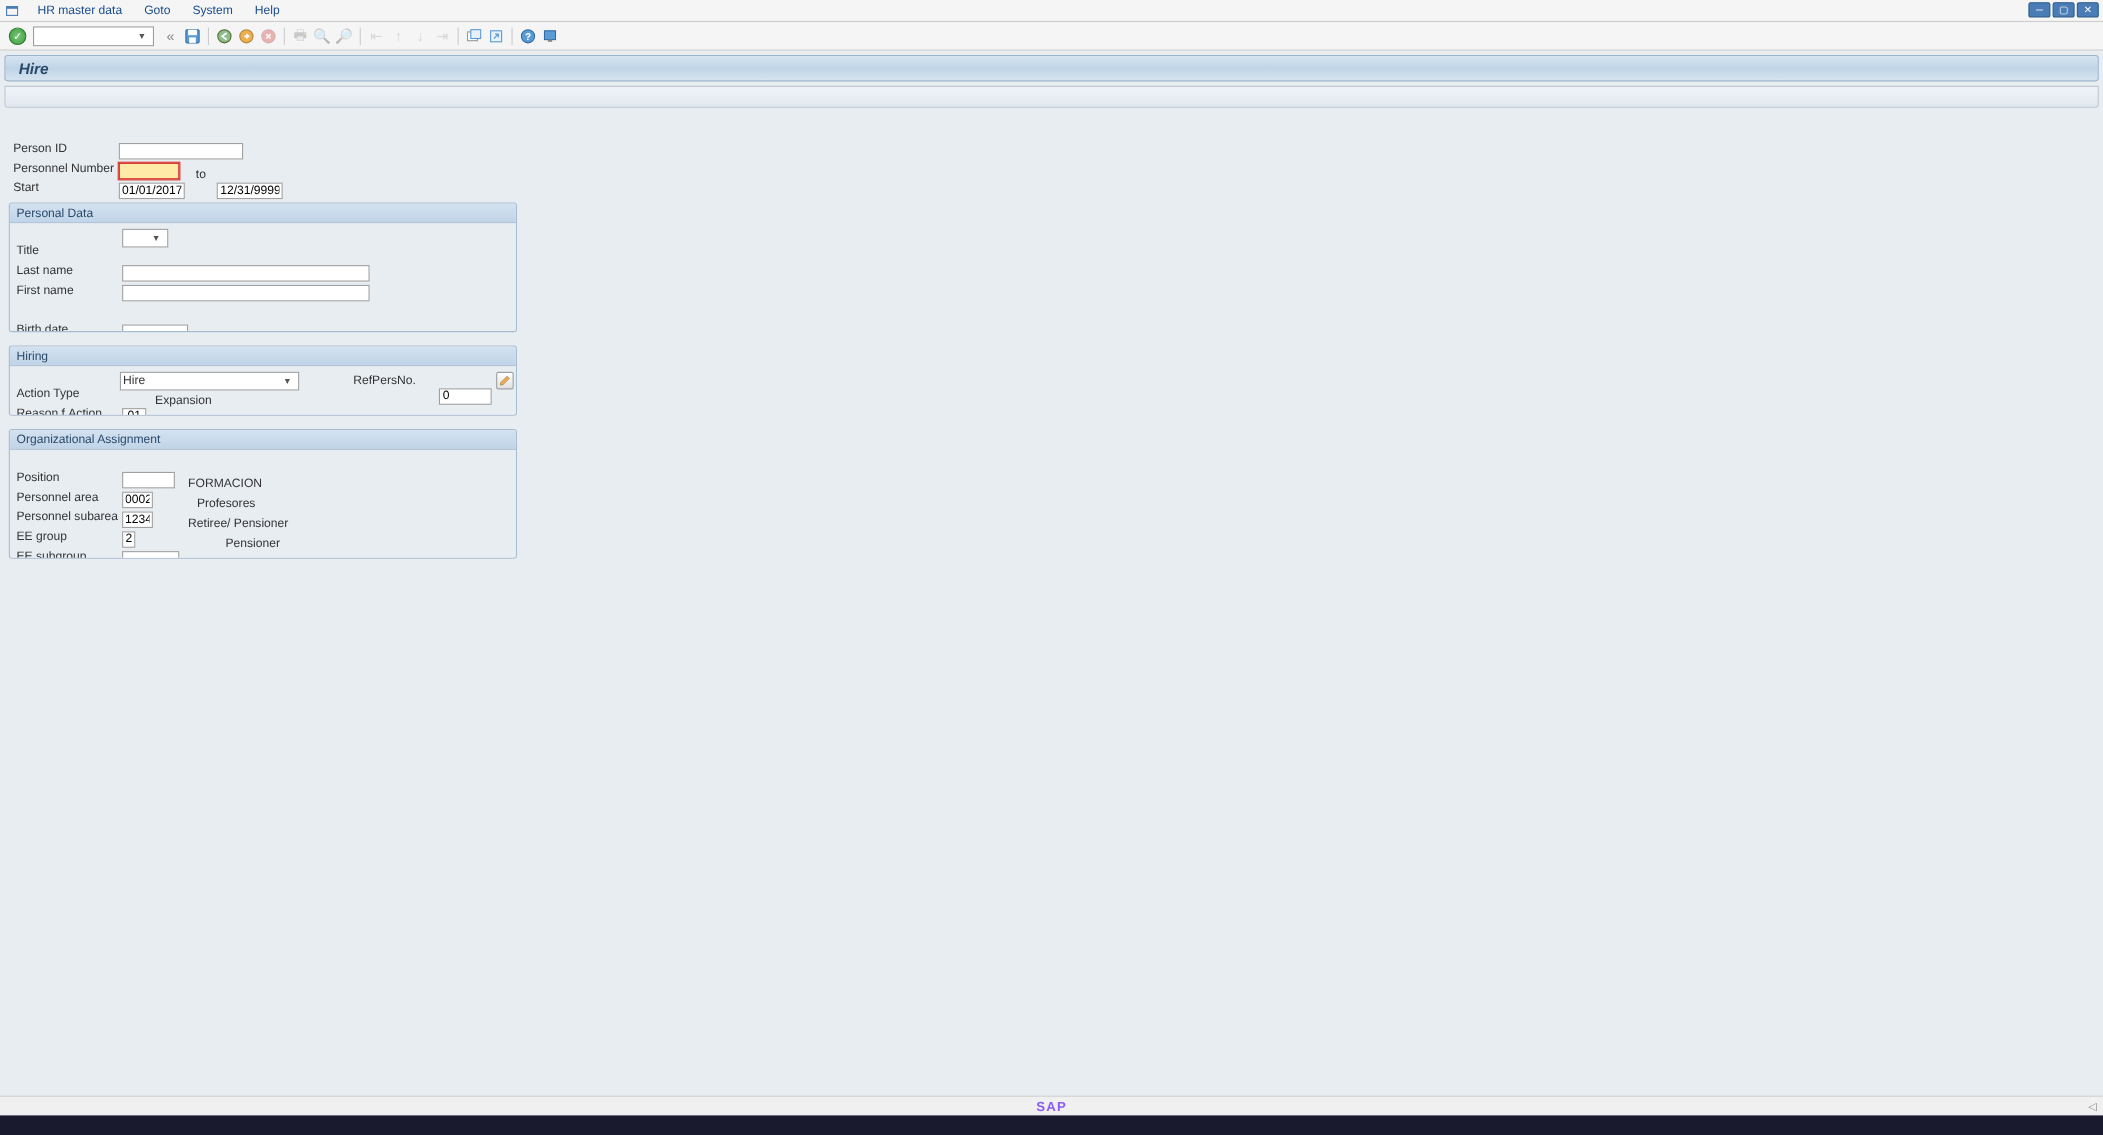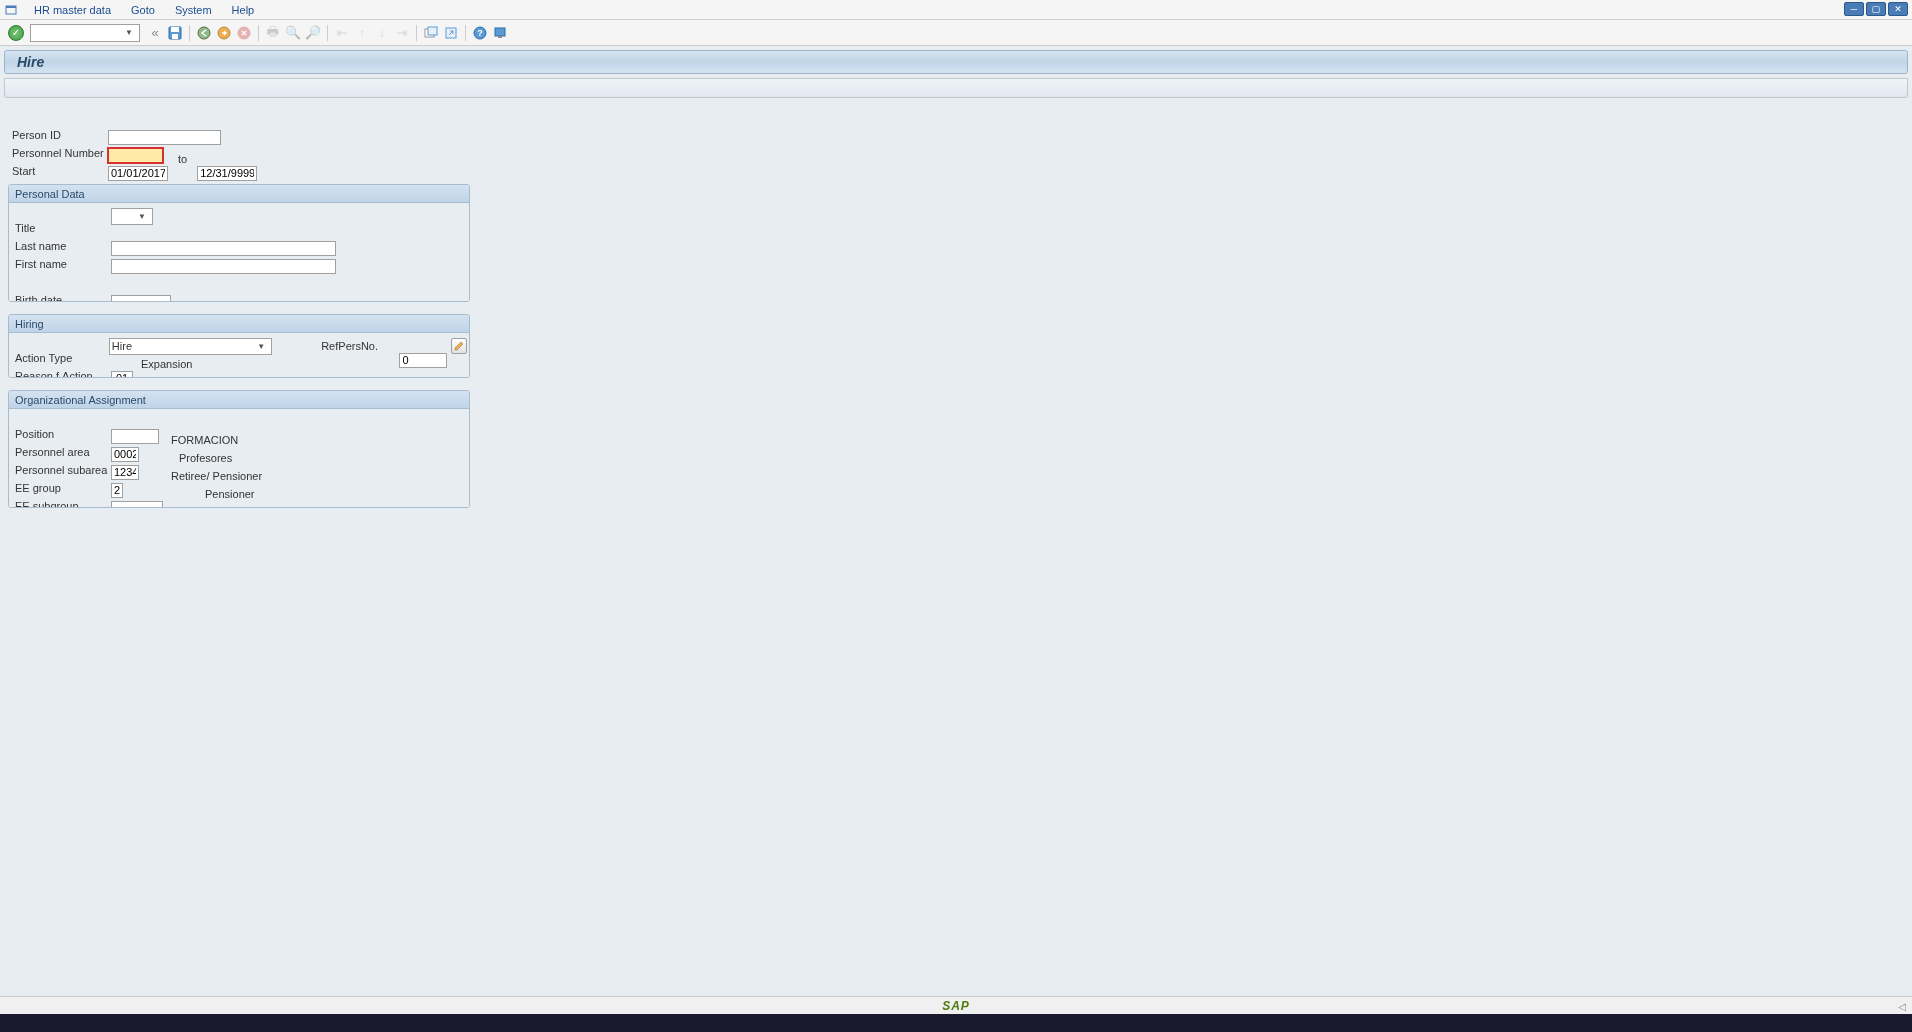--- a/index.html
+++ b/index.html
@@ -208,23 +208,22 @@
       right: 0;
       height: 18px;
       background: #f0f0f0;
       border-top: 1px solid #ccc;
       display: flex;
       justify-content: center;
       align-items: center;
     }
     .sap-logo {
       font-weight: bold;
-      color: #4d7c0f;
+      color: #8b5cf6;
       font-size: 12px;
-      font-style: italic;
       letter-spacing: 1px;
     }
     .taskbar {
       position: absolute;
       bottom: 0;
       left: 0;
       right: 0;
       height: 18px;
       background: #1a1a2e;
     }

